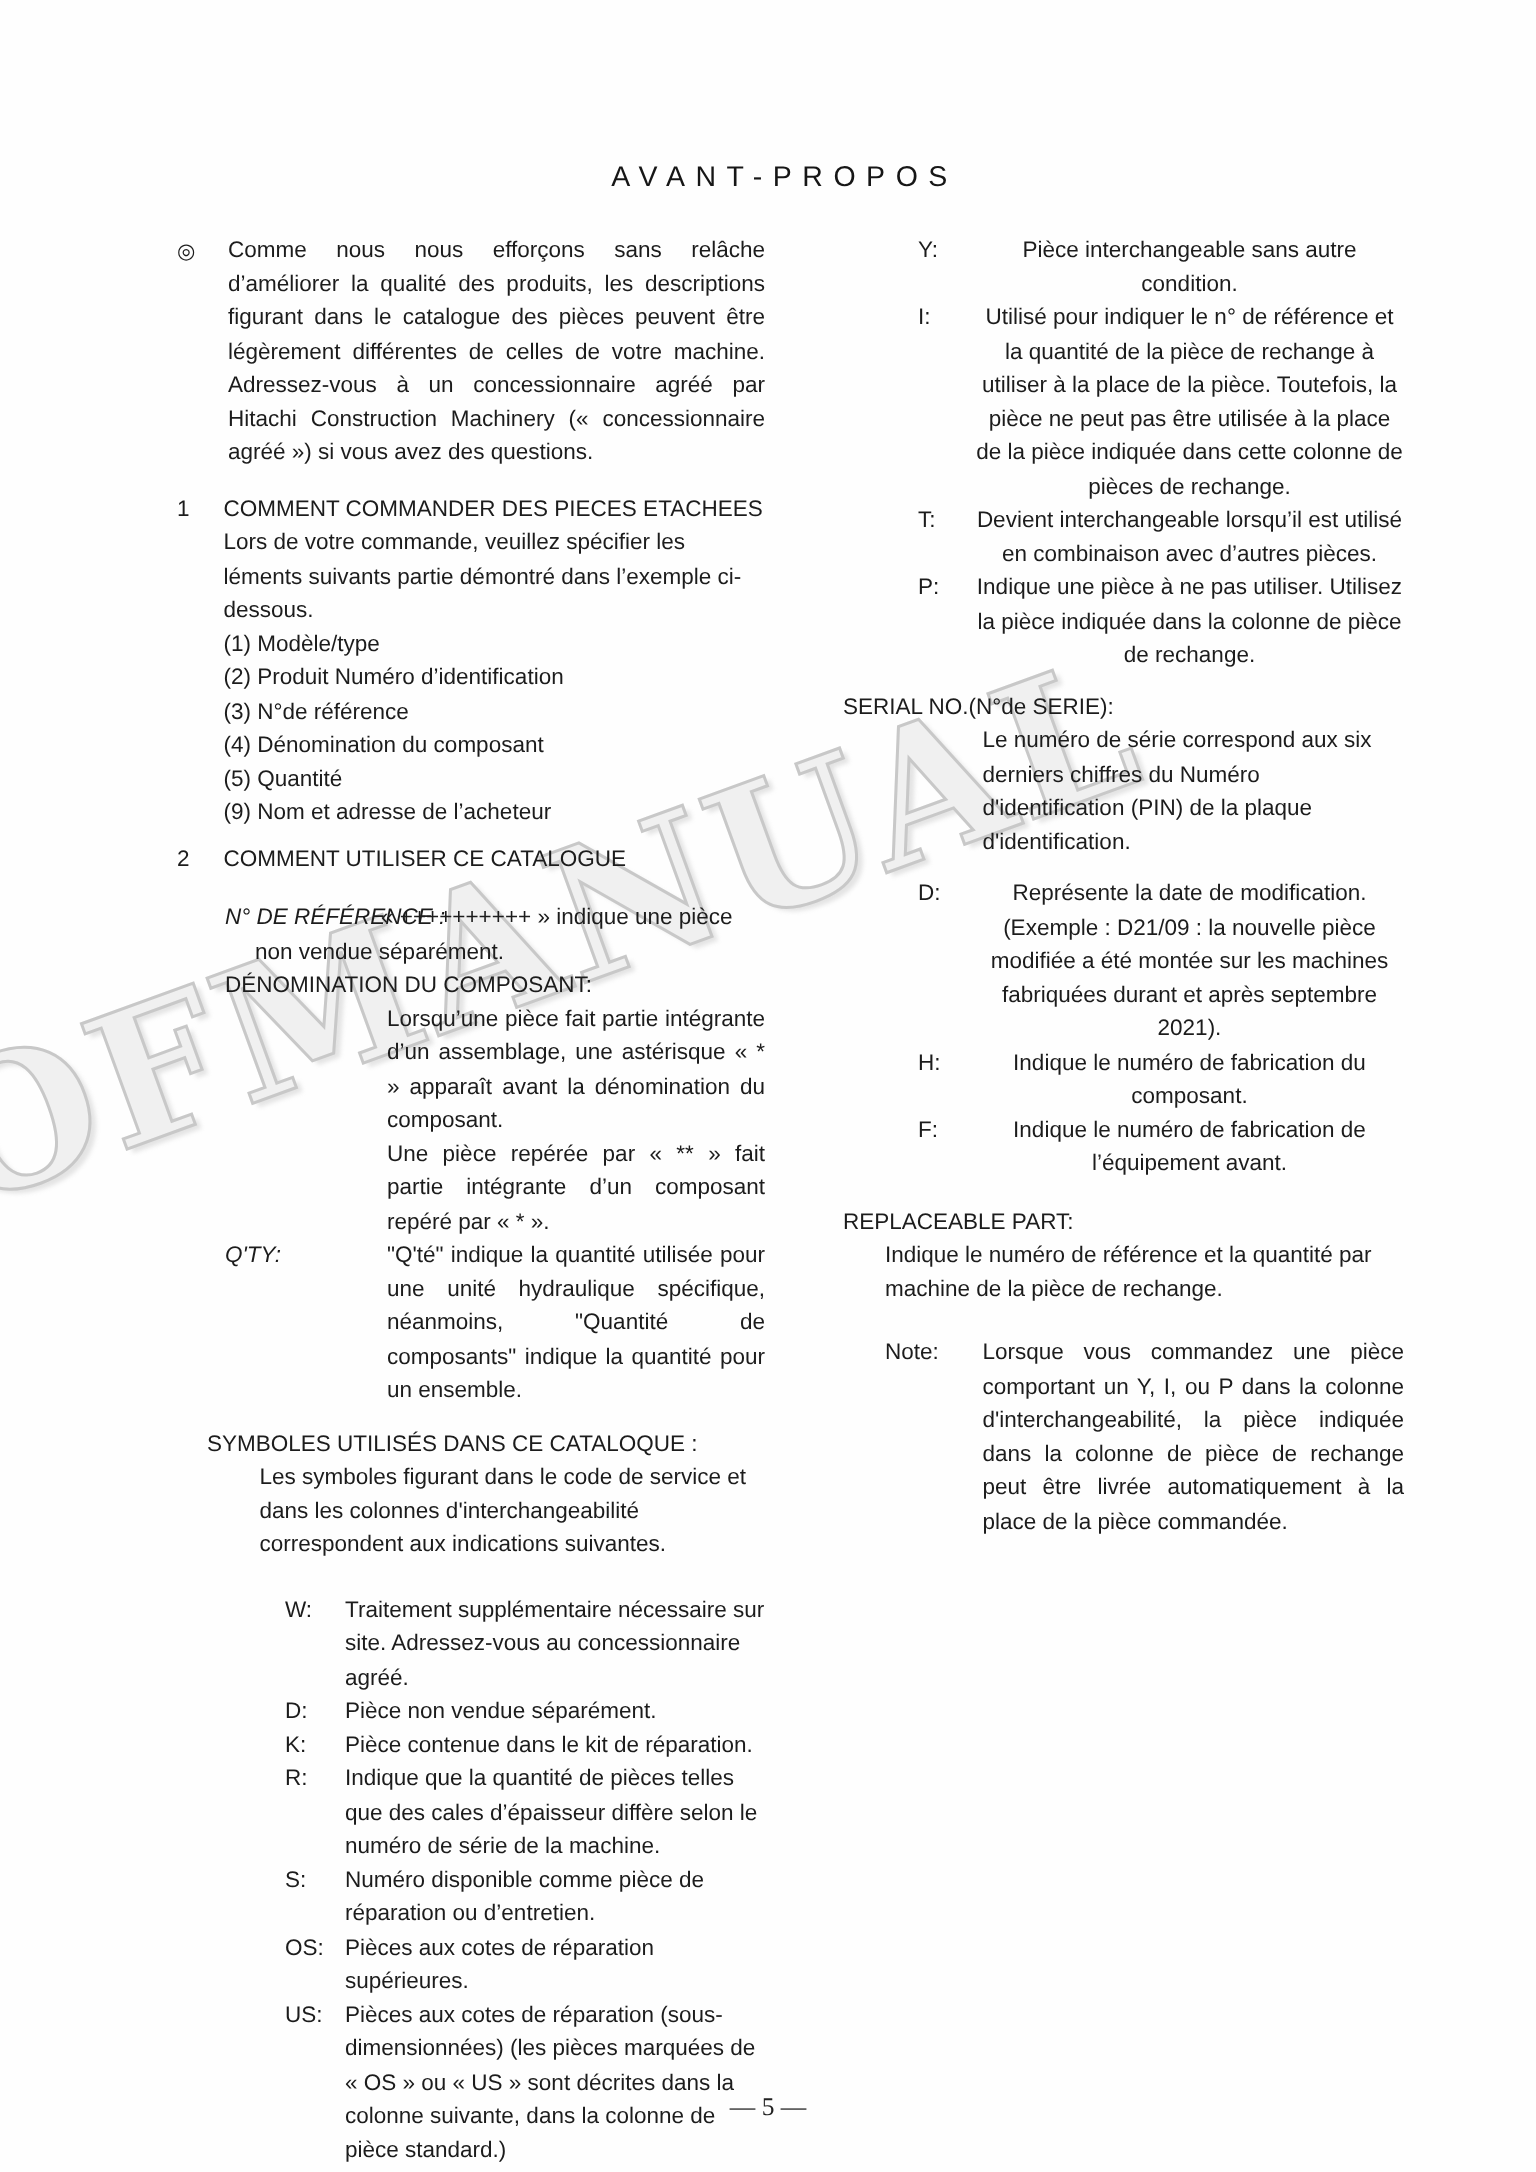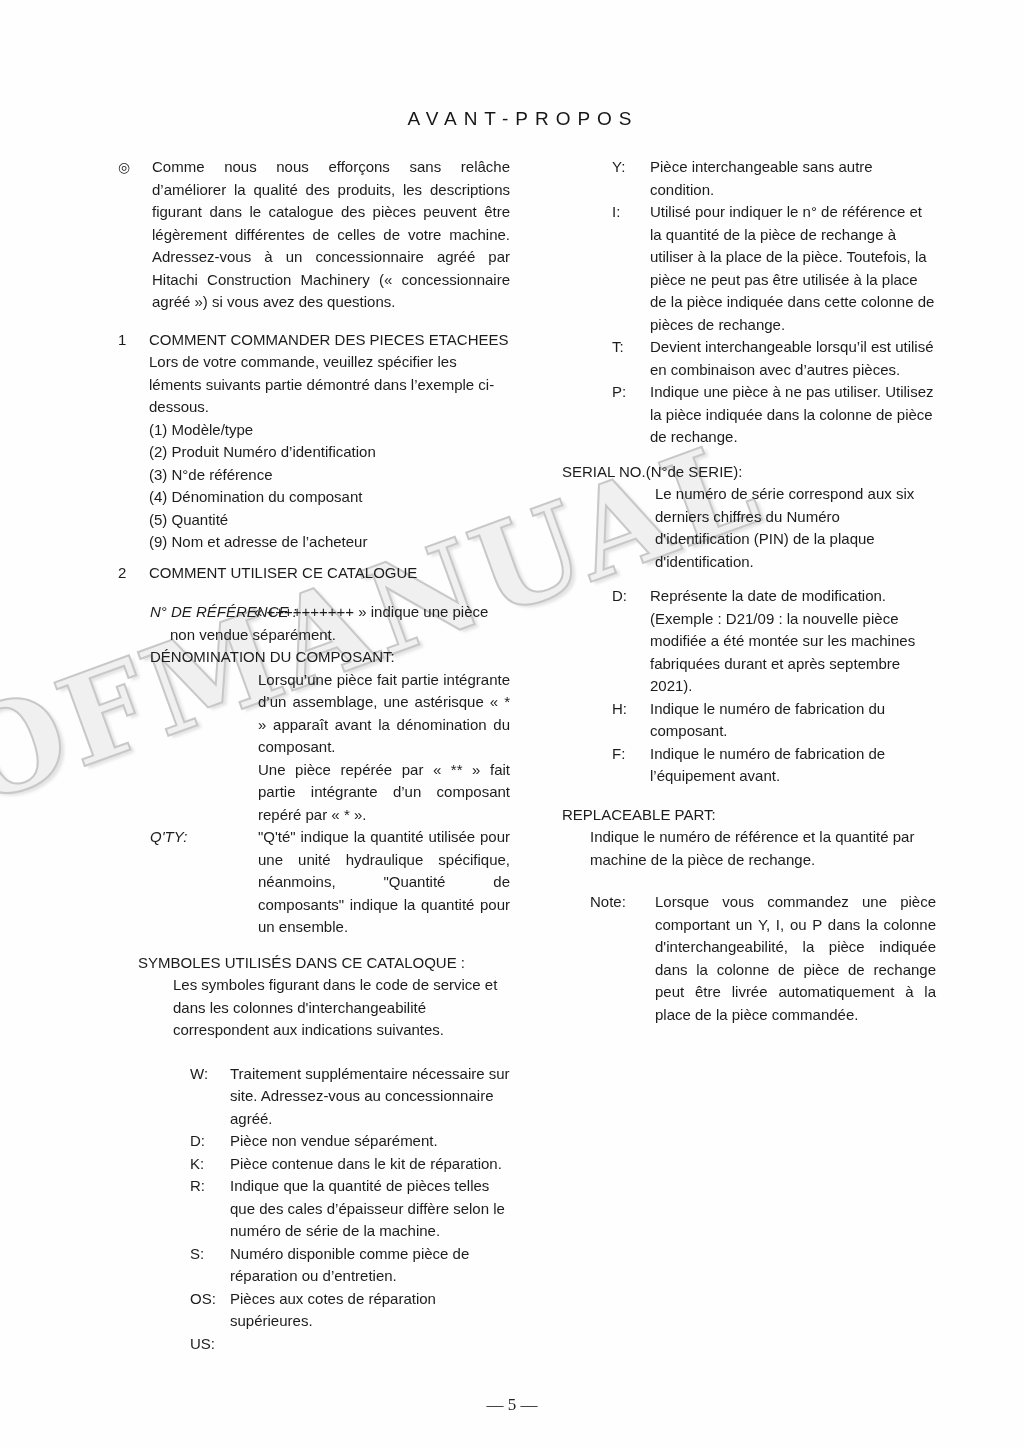--- a/index.html
+++ b/index.html
@@ -72,21 +72,21 @@
   .sym-intro { margin-left: 55px; width: 335px; }
   .sym-list { margin-left: 72px; margin-top: 21px; width: 320px; }
   .sym-row { position: relative; }
   .sym-key { position: absolute; left: 0; top: 0; }
   .sym-text { margin-left: 40px; }
 
   
   .rsym-list { margin-left: 50px; width: 324px; }
   .rsym-row { position: relative; }
   .rsym-key { position: absolute; left: 0; top: 0; }
-  .rsym-text { margin-left: 38px; }
+  .rsym-text { margin-left: 38px; text-align: center; }
 
   .serial-heading { margin-top: 12px; }
   .serial-text { margin-left: 93px; width: 281px; }
   .rsym-after-serial { margin-top: 12px; }
 
   .replaceable-heading { margin-top: 16px; }
   .replaceable-text { margin-left: 28px; width: 340px; }
 
   .note-row { position: relative; margin-left: 28px; margin-top: 20px; }
   .note-label { position: absolute; left: 0; top: 0; }
@@ -178,20 +178,21 @@
     <div class="sym-row">
       <div class="sym-key">S:</div>
       <div class="sym-text">Numéro disponible comme pièce de réparation ou d’entretien.</div>
     </div>
     <div class="sym-row">
       <div class="sym-key">OS:</div>
       <div class="sym-text">Pièces aux cotes de réparation supérieures.</div>
     </div>
     <div class="sym-row">
       <div class="sym-key">US:</div>
+      <div class="sym-text">Pièces aux cotes de réparation (sous-dimensionnées) (les pièces marquées de « OS » ou « US » sont décrites dans la colonne suivante, dans la colonne de pièce standard.)</div>
     </div>
   </div>
 </div>
 
 <div class="col col-right">
 
   <div class="rsym-list">
     <div class="rsym-row">
       <div class="rsym-key">Y:</div>
       <div class="rsym-text">Pièce interchangeable sans autre condition.</div>

